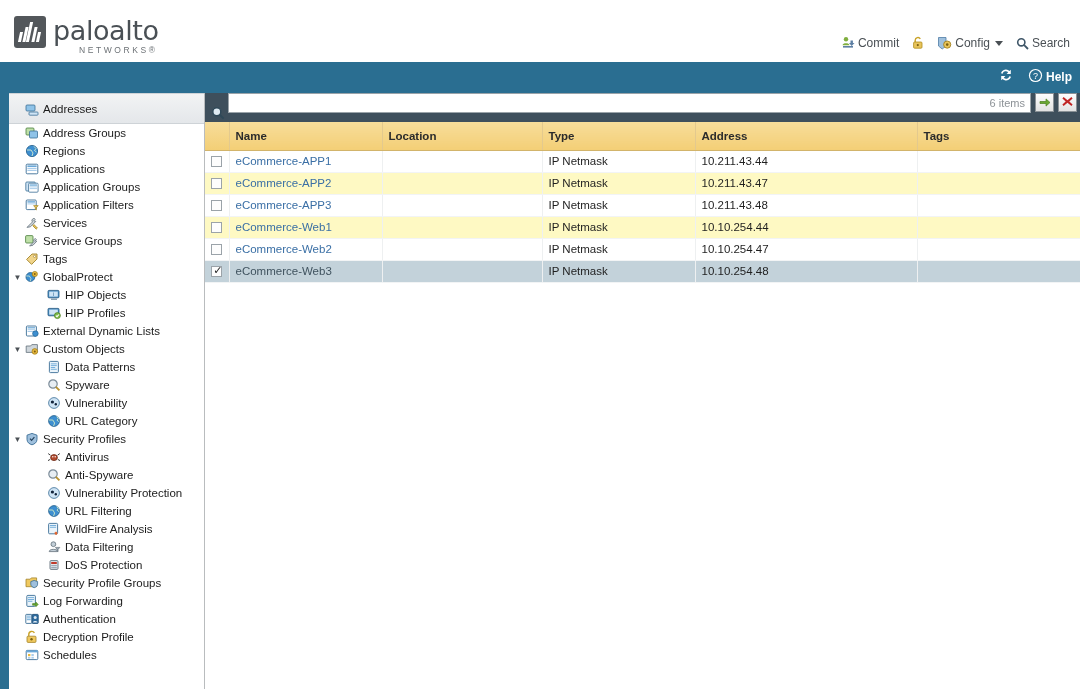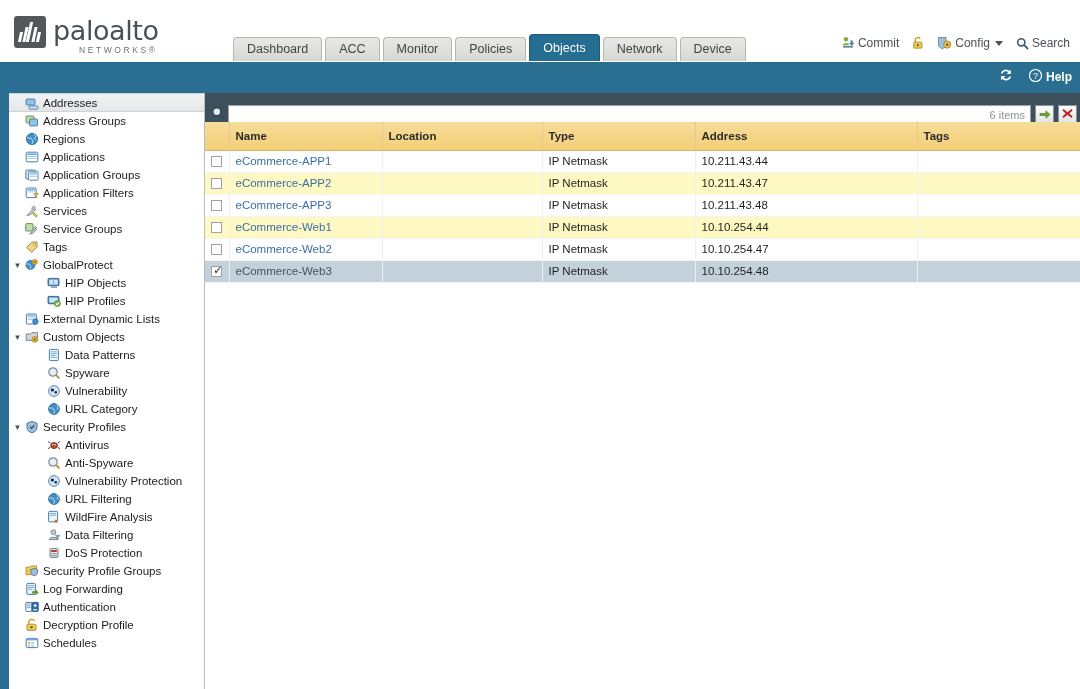--- a/index.html
+++ b/index.html
@@ -99,42 +99,42 @@
     background: #ffffff; border-right: 1px solid #b9bcbe;
     overflow: hidden;
   }
   .nav-item {
     height: 18px; display: flex; align-items: center; cursor: pointer;
     font-size: 11.5px; color: #1b1b1b; padding-left: 3px; white-space: nowrap;
   }
   .nav-item.selected {
     background: linear-gradient(#f2f3f4, #e4e7ea);
     border-top: 1px solid #ced3d7; border-bottom: 1px solid #ced3d7;
-    height: 19px;
+    height: 31px;
   }
   .nav-item .arrow {
     width: 11px; text-align: center; color: #4a5055; font-size: 8px; flex: 0 0 11px;
   }
   .nav-item .spacer { flex: 0 0 11px; }
   .nav-item .nico { width: 17px; flex: 0 0 17px; display: flex; justify-content: center; align-items: center; }
   .nav-item .nlabel { margin-left: 3px; }
   .nav-item.lvl1 { padding-left: 3px; }
   .nav-item.lvl2 { padding-left: 25px; }
 
   
   .main {
     position: absolute; left: 205px; top: 93px; width: 875px; height: 596px;
     background: #ffffff;
   }
 
   
   .searchband {
     position: absolute; left: 0; top: 0; width: 875px; height: 43px;
     background: #3e4f5c;
-    display: flex; align-items: center; padding: 0 3px;
+    display: flex; padding: 0 3px;
   }
   .search-ico-box { width: 20px; display: flex; justify-content: center; align-items: center; }
   .search-field {
     flex: 1; height: 20px; background: #ffffff; border: 1px solid #9aa3a9;
     display: flex; align-items: center; padding: 0 5px;
   }
   .search-input {
     flex: 1; border: none; outline: none; font-size: 12px; font-family: "Liberation Sans", sans-serif;
     color: #222; background: transparent; height: 16px; padding: 0;
   }
@@ -198,29 +198,20 @@
           <i></i>
           <i></i>
           <i></i>
       </div>
       <div class="logo-text">
         <span class="logo-name">paloalto</span>
         <span class="logo-sub">NETWORKS®</span>
       </div>
     </div>
 
-    <div class="tabs" id="tabs-host">
-        <div class="tab">Dashboard</div>
-        <div class="tab">ACC</div>
-        <div class="tab">Monitor</div>
-        <div class="tab">Policies</div>
-        <div class="tab active">Objects</div>
-        <div class="tab">Network</div>
-        <div class="tab">Device</div>
-      </div>
 
     <div class="top-actions">
 
       <div class="top-action">
         <span class="ico ico-commit">
           <svg width="14" height="14" viewBox="0 0 14 14">
             <circle cx="5" cy="3.2" r="2.2" fill="#7fae3e"></circle>
             <path d="M1.6 9.2 C1.6 6.6 8.4 6.6 8.4 9.2 Z" fill="#7fae3e"></path>
             <rect x="2" y="10" width="10" height="1.6" fill="#5d7fa3"></rect>
             <path d="M9.5 4.5 h2.4 v2.6 h1.6 L10.7 10 L8 7.1 h1.5 Z" fill="#5d7fa3"></path>

